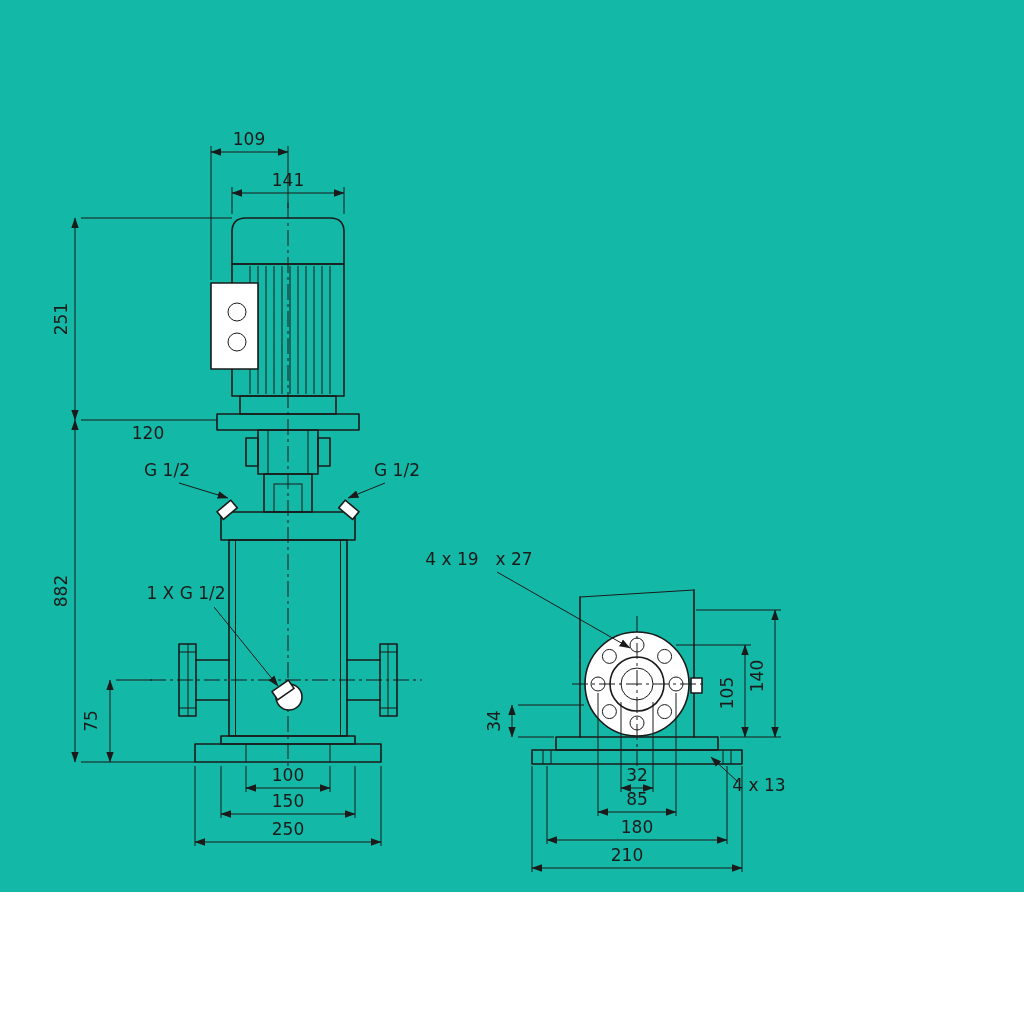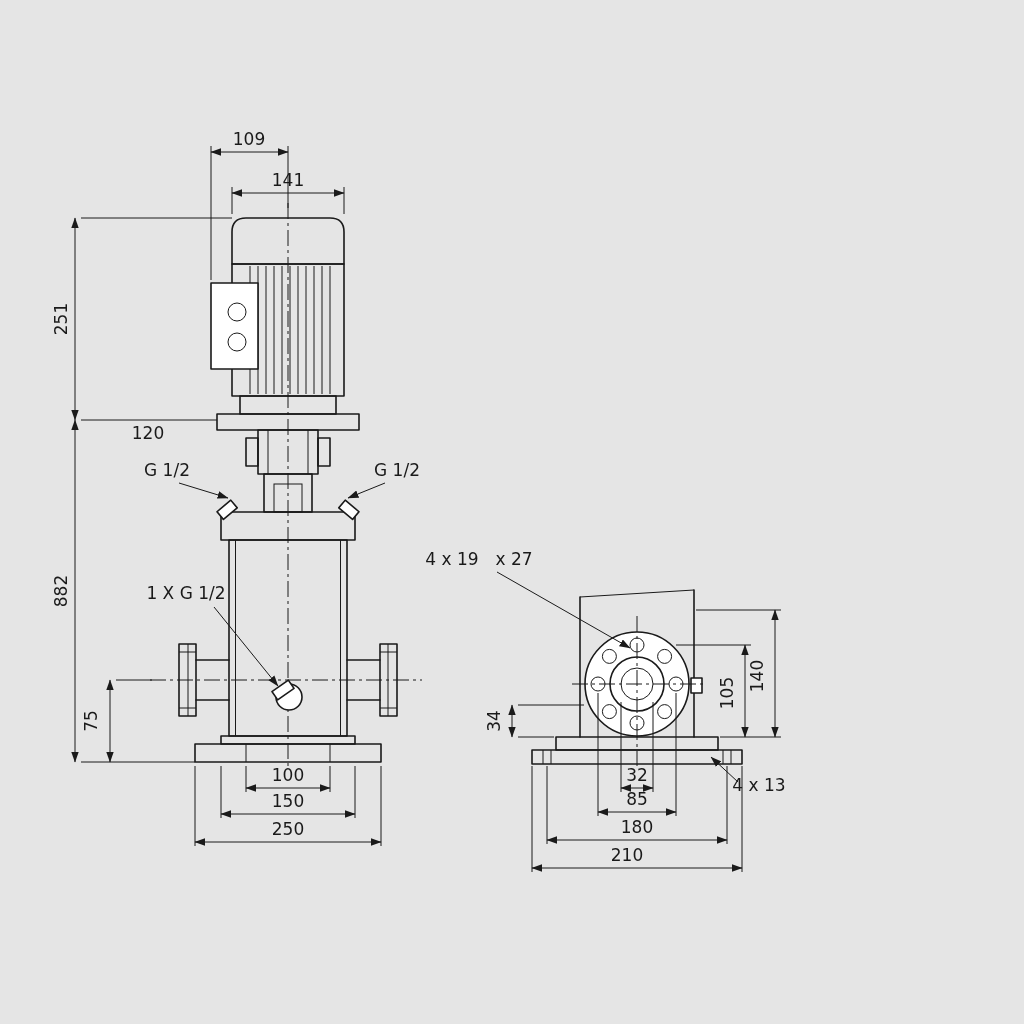--- a/index.html
+++ b/index.html
@@ -1,16 +1,16 @@
 <!DOCTYPE html>
 <html><head>
 <meta charset="utf-8">
 <style>
   html,body{margin:0;padding:0;background:#fff;}
-  .page{width:1024px;height:1024px;background:#e5e5e5;position:relative;overflow:hidden;}
+  .page{width:1024px;height:892px;background:#14b8a6;position:relative;overflow:hidden;}
   svg{display:block;}
   .ol{fill:none;stroke:#1a1a1a;stroke-width:1.6;stroke-linejoin:round;stroke-linecap:round;}
   .olw{fill:#ffffff;stroke:#1a1a1a;stroke-width:1.6;stroke-linejoin:round;}
   .thin{fill:none;stroke:#1a1a1a;stroke-width:1;}
   .dim{fill:none;stroke:#1a1a1a;stroke-width:1;}
   .cl{fill:none;stroke:#1a1a1a;stroke-width:1;stroke-dasharray:16 4 3 4;}
   .dimtext{font-family:"DejaVu Sans","Liberation Sans",sans-serif;font-size:17px;fill:#1a1a1a;text-anchor:middle;}
   .arrfill{fill:#1a1a1a;}
 </style>
 </head>

